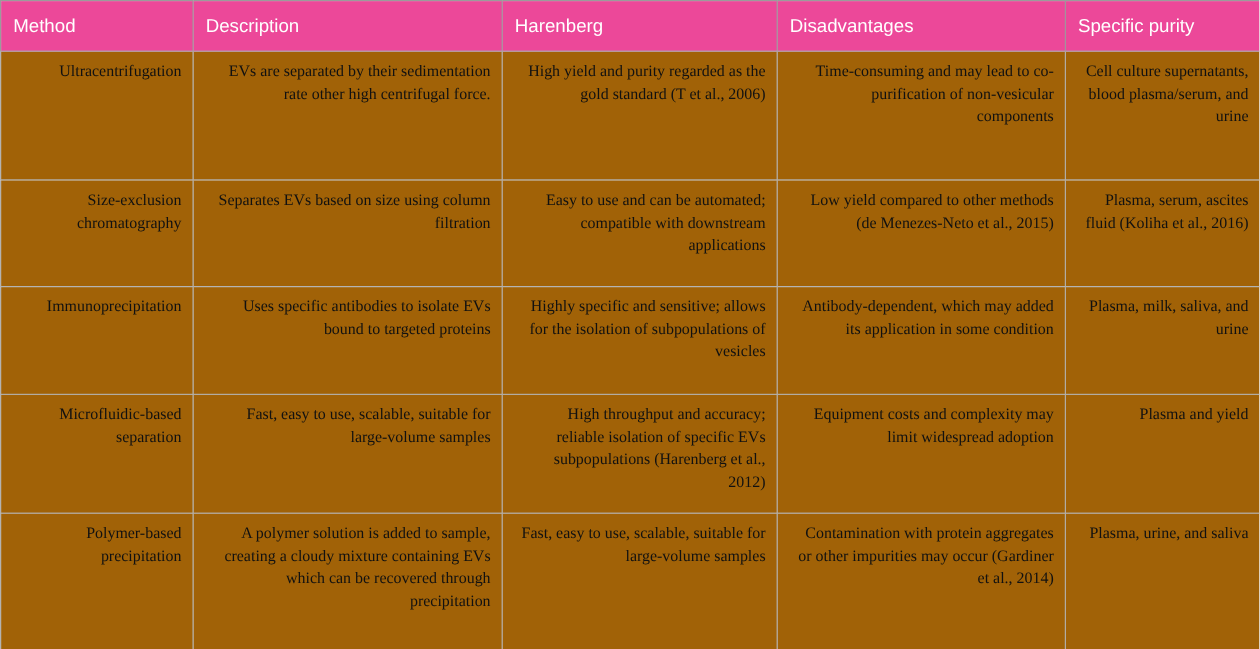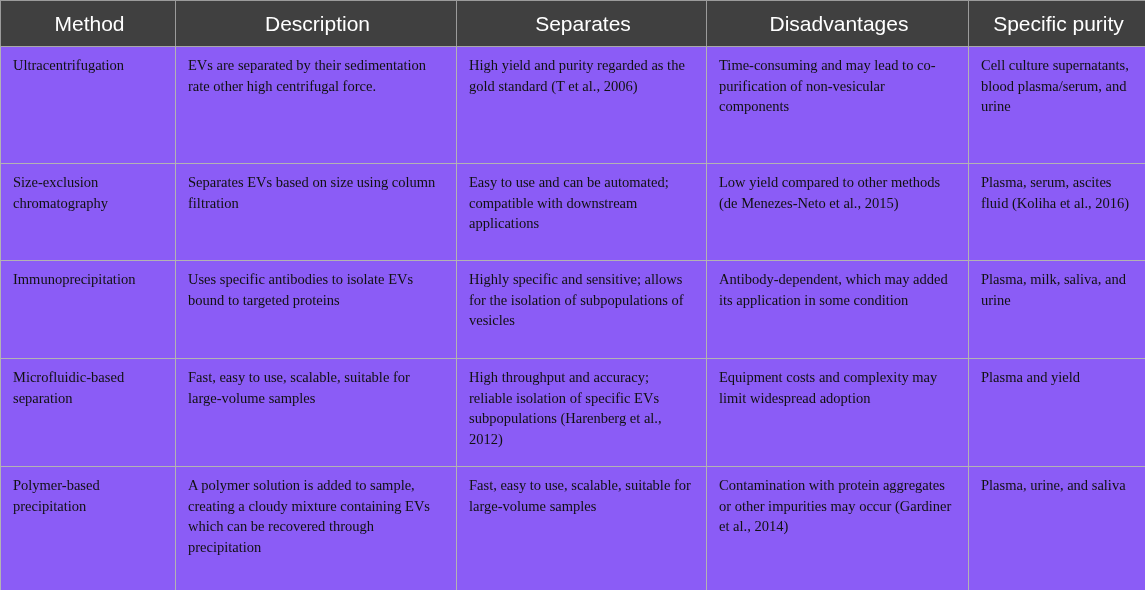--- a/index.html
+++ b/index.html
@@ -19,42 +19,42 @@
     border-collapse: collapse;
     table-layout: fixed;
   }
   table.methods col.c-method   { width: 175px; }
   table.methods col.c-desc     { width: 281px; }
   table.methods col.c-adv      { width: 250px; }
   table.methods col.c-dis      { width: 262px; }
   table.methods col.c-sample   { width: 177px; }
 
   table.methods th {
-    background: #404040;
+    background: #ec4899;
     color: #ffffff;
     font-family: "Liberation Sans", sans-serif;
-    font-size: 21px;
+    font-size: 17px;
     font-weight: 400;
-    text-align: center;
+    text-align: left;
     vertical-align: middle;
     height: 45px;
     padding: 0 8px 0 11px;
     border: 1px solid #9b9b9b;
     border-bottom: 1px solid #a8a8a8;
   }
   table.methods td {
     font-family: "Liberation Serif", serif;
     font-size: 14.5px;
     line-height: 1.42;
     color: #111111;
-    text-align: left;
+    text-align: right;
     vertical-align: top;
     padding: 8px 10px 8px 12px;
     border: 1px solid #b3b3b3;
-    background: #8b5cf6;
+    background: #a16207;
     word-wrap: break-word;
   }
   tr.r1 td { height: 100px; }
   tr.r2 td { height: 80px; }
   tr.r3 td { height: 81px; }
   tr.r4 td { height: 91px; }
   tr.r5 td { height: 111px; }
 </style>
 </head>
 <body>
@@ -65,21 +65,21 @@
       <col class="c-method">
       <col class="c-desc">
       <col class="c-adv">
       <col class="c-dis">
       <col class="c-sample">
     </colgroup>
     <thead>
       <tr>
         <th>Method</th>
         <th>Description</th>
-        <th>Separates</th>
+        <th>Harenberg</th>
         <th>Disadvantages</th>
         <th>Specific purity</th>
       </tr>
     </thead>
     <tbody>
       <tr class="r1">
         <td>Ultracentrifugation</td>
         <td>EVs are separated by their sedimentation rate other high centrifugal force.</td>
         <td>High yield and purity regarded as the gold standard (T et al., 2006)</td>
         <td>Time-consuming and may lead to co-purification of non-vesicular components</td>

